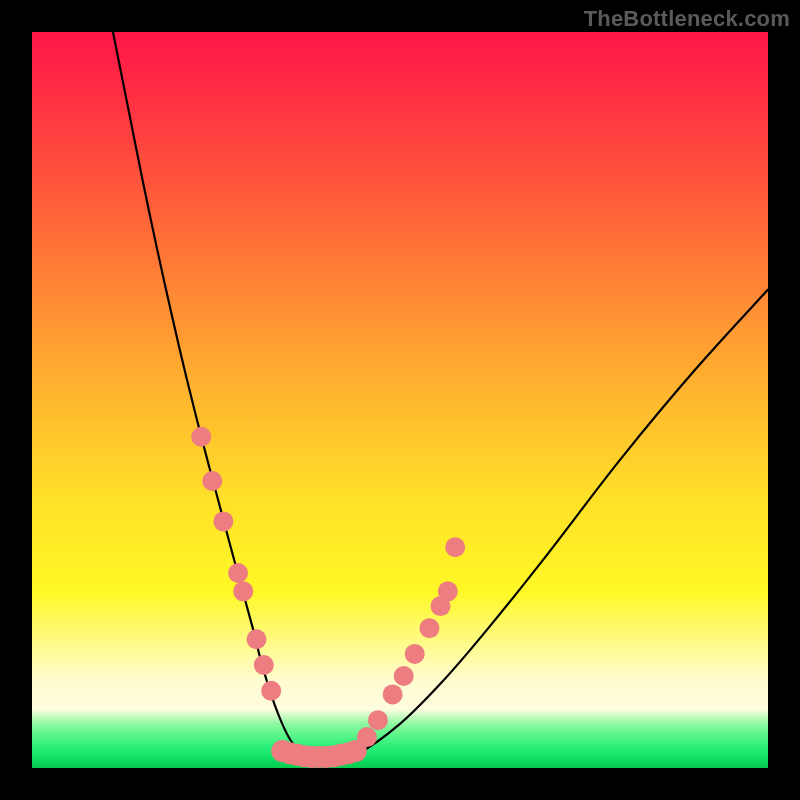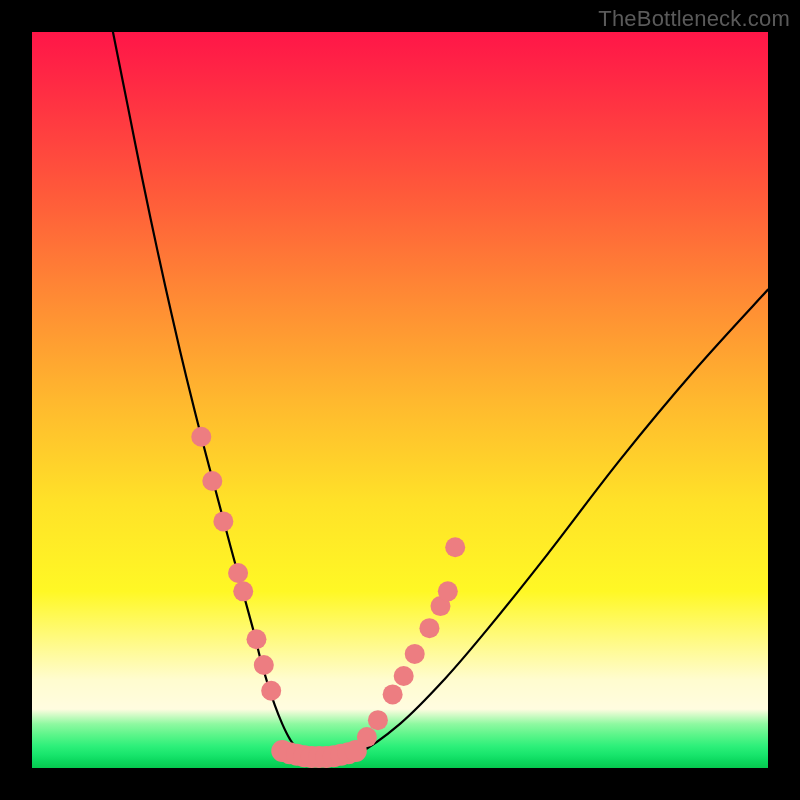--- a/index.html
+++ b/index.html
@@ -44,21 +44,21 @@
       #0cd95f 99%,
       #06c94f 100%
     );
   }
   .watermark {
     position: absolute;
     top: 6px;
     right: 10px;
     color: #5a5a5a;
     font-size: 22px;
-    font-weight: 400;
+    font-weight: 700;
     letter-spacing: 0.2px;
     user-select: none;
   }
   svg.curve {
     position: absolute;
     left: 0;
     top: 0;
     width: 736px;
     height: 736px;
   }

